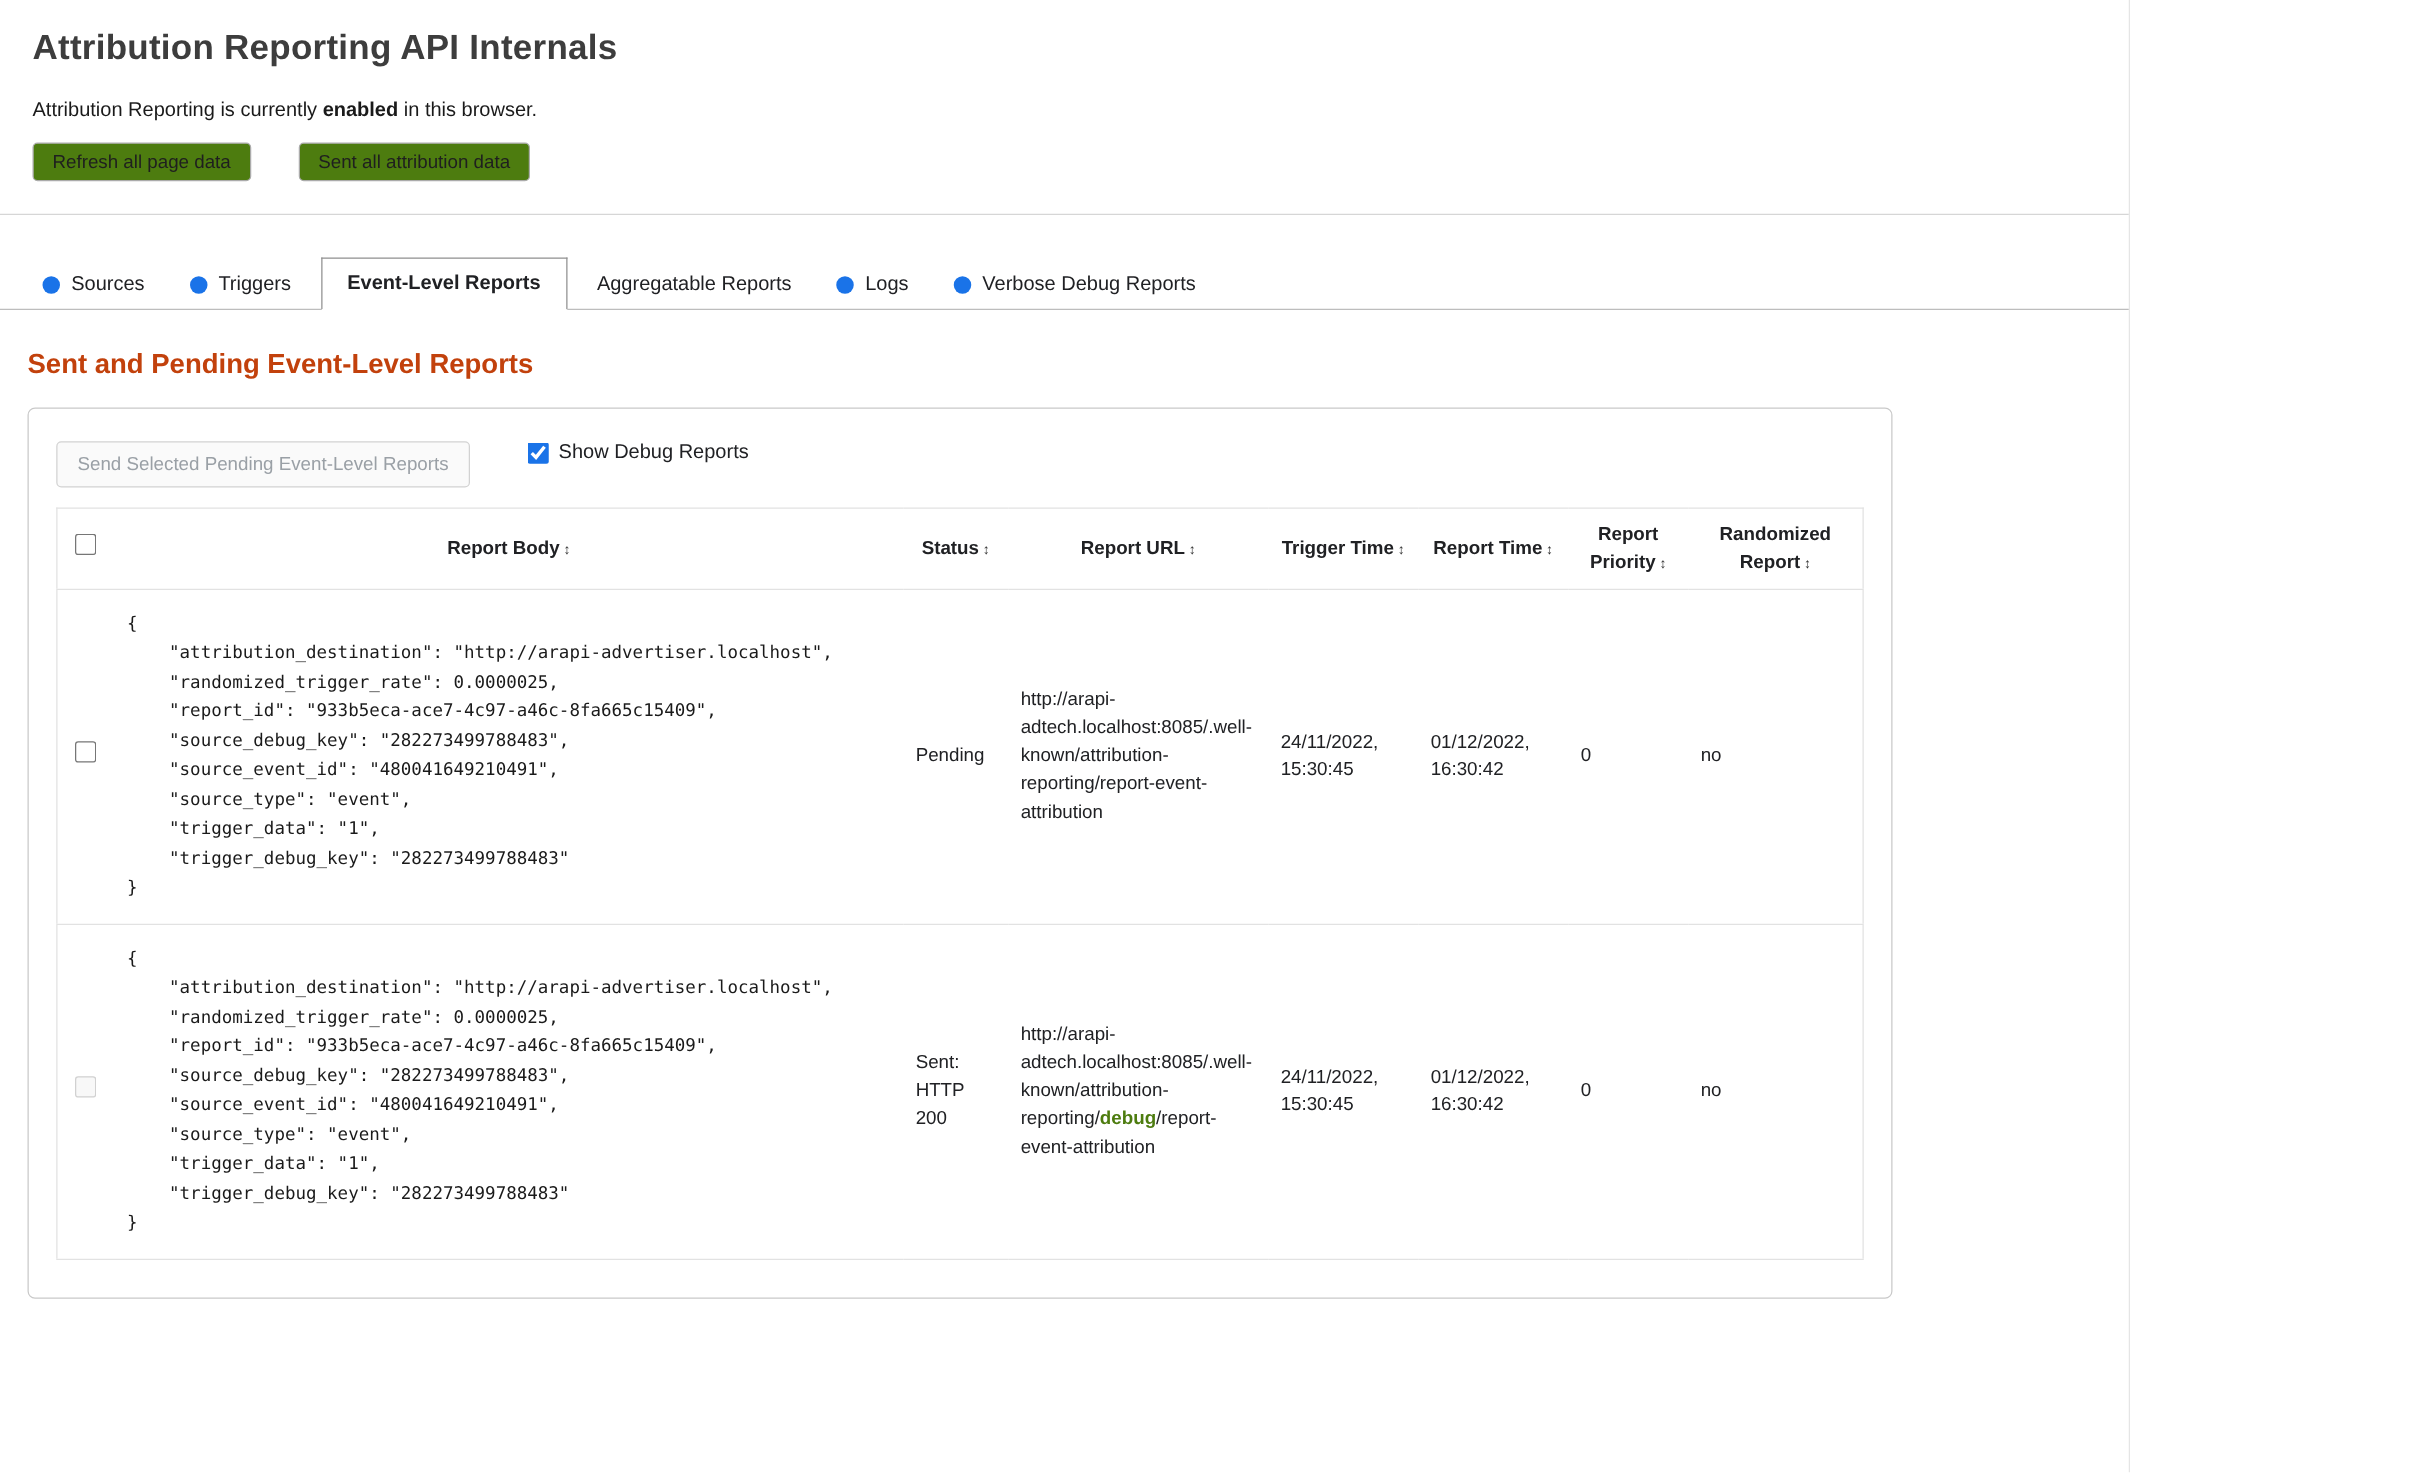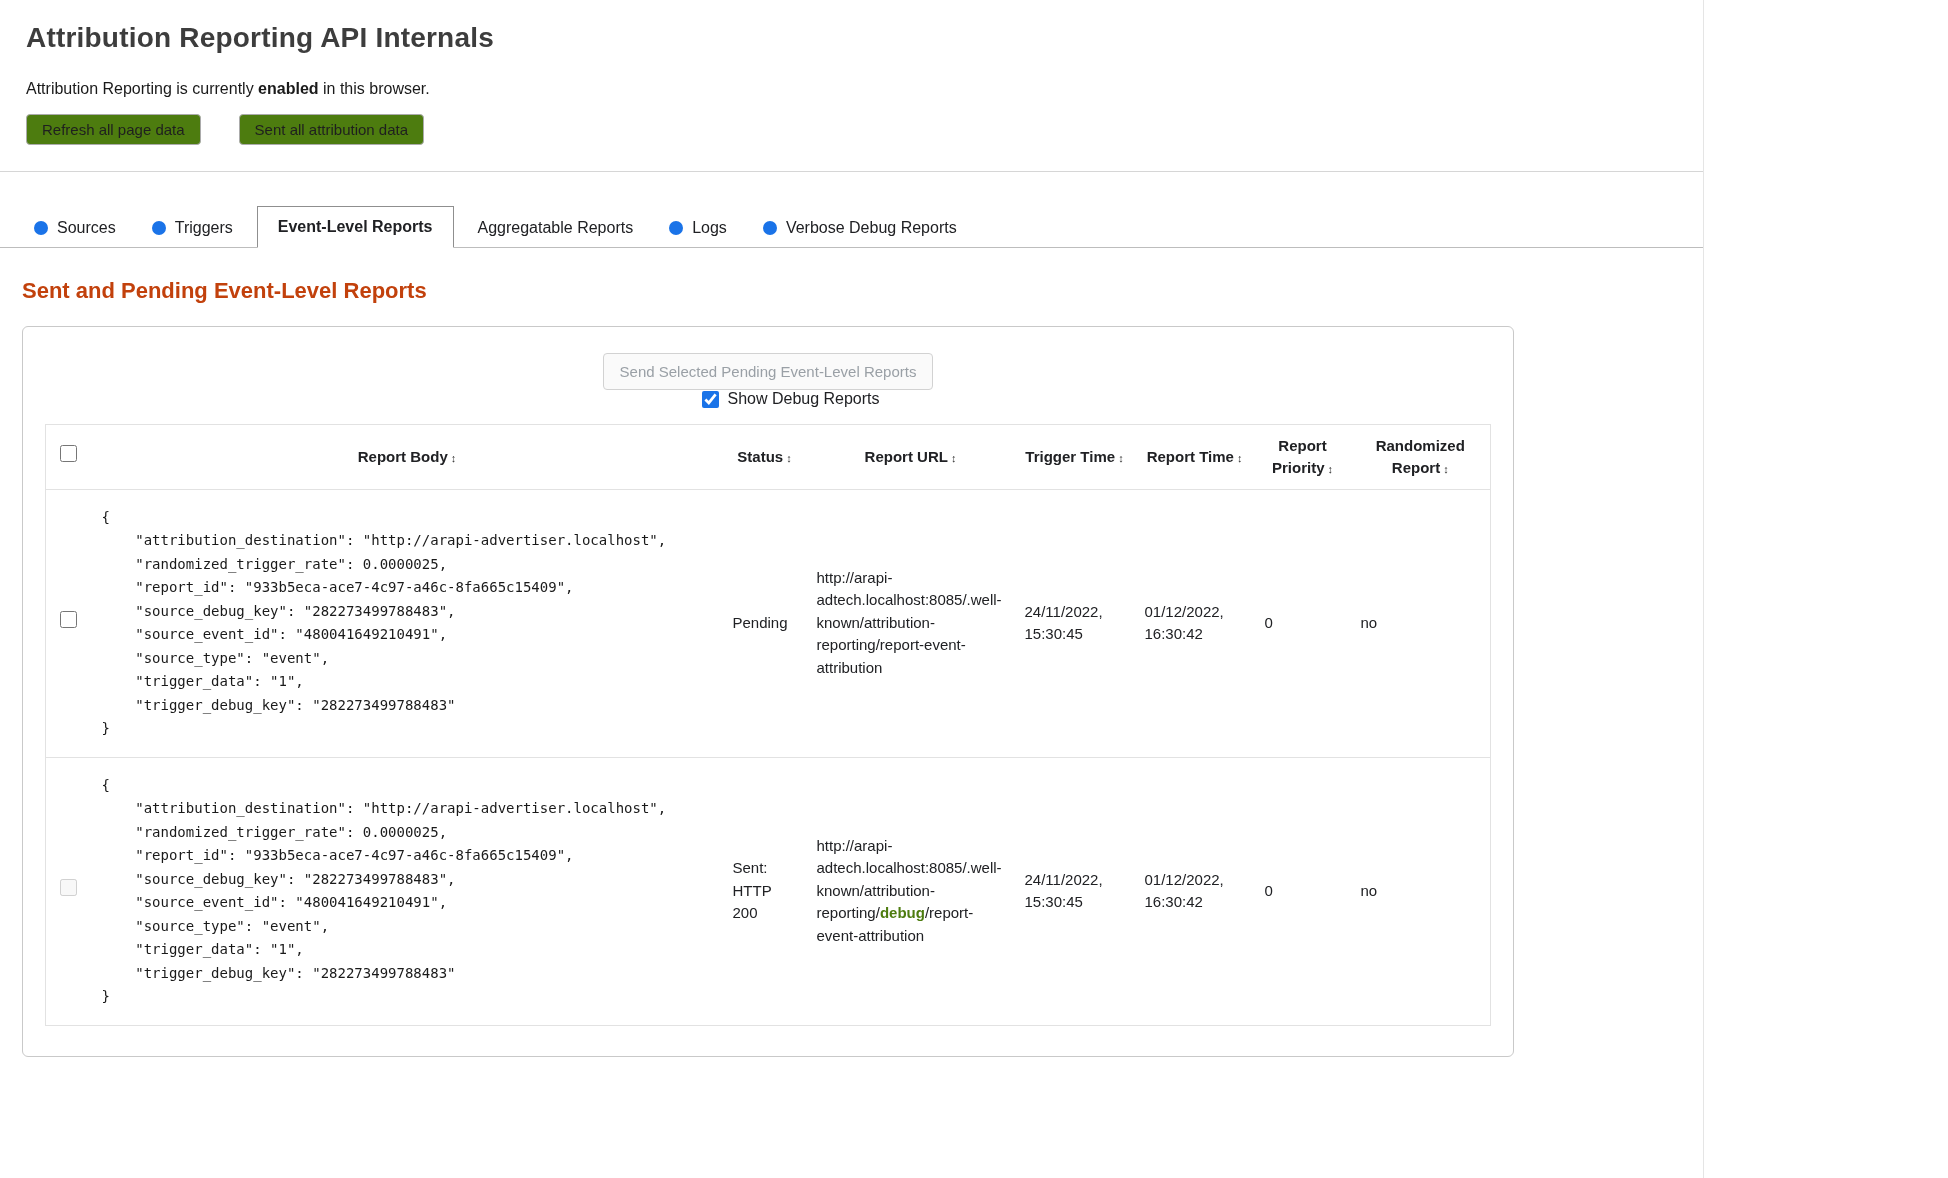--- a/index.html
+++ b/index.html
@@ -87,23 +87,22 @@
   .panel {
     margin-left: 22px;
     width: 1492px;
     border: 1px solid #c9c9c9;
     border-radius: 6px;
     padding: 22px 22px 30px 22px;
     background: #ffffff;
   }
   .controls {
     display: flex;
-    align-items: center;
+    align-items: flex-start;
     margin: 4px 0 16px 0;
-    flex-direction: column;
   }
   button.send-btn {
     font-family: "Liberation Sans", sans-serif;
     font-size: 15px;
     color: #9aa0a6;
     background: #fafafa;
     border: 1px solid #d2d2d2;
     border-radius: 4px;
     padding: 9px 16px;
     cursor: default;

